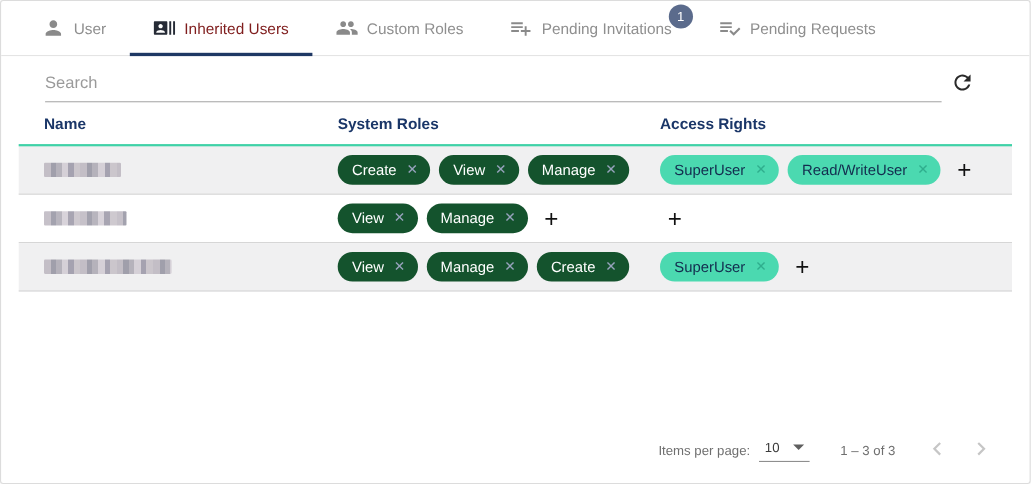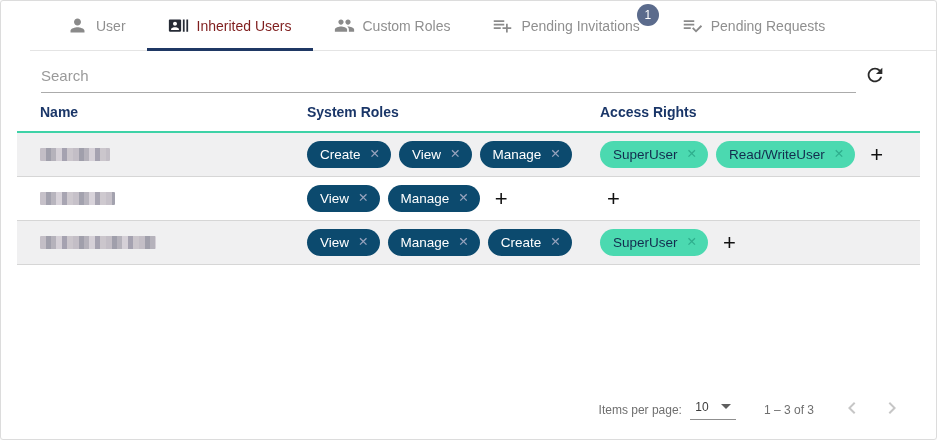--- a/index.html
+++ b/index.html
@@ -1,20 +1,20 @@
 <!DOCTYPE html>
 <html><head>
 <meta charset="utf-8">
 <style>
   * { box-sizing: border-box; margin: 0; padding: 0; }
   html,body { width: 937px; height: 440px; background: #fafafa; font-family: "Liberation Sans", sans-serif; }
   .card { position: absolute; inset: 0; background: #fff; border: 1px solid #dcdcdc; border-radius: 3px; overflow: hidden; }
 
   
-  .tabbar { display: flex; height: 50px; border-bottom: 1px solid #e4e4e4; padding-left: 16px; margin-left: 29px; }
+  .tabbar { display: flex; height: 50px; border-bottom: 1px solid #e4e4e4; padding-left: 16px; }
   .tab { position: relative; display: flex; align-items: center; justify-content: center; gap: 8px;
          padding: 0 21px; color: #8f8f8f; font-size: 14px; cursor: pointer; white-space: nowrap; }
   .tab .ticon { display: flex; }
   .tab .ticon svg { width: 21px; height: 21px; fill: #8a8a8a; }
   .tab.active { color: #7f1d1d; }
   .tab.active .ticon svg { fill: #262b36; }
   .tab.active::after { content: ''; position: absolute; left: 0; right: 0; bottom: -1px; height: 3px; background: #1f3864; }
   .badge { position: absolute; top: 3px; right: 2px; width: 22px; height: 22px; border-radius: 50%;
            background: #5b6b8c; color: #fff; font-size: 12px; display: flex; align-items: center; justify-content: center; z-index: 2; }
 
@@ -31,21 +31,21 @@
            height: 38px; align-items: center; color: #1a3668; font-weight: bold; font-size: 14px; }
   .row { display: grid; grid-template-columns: 267px 293px 1fr; margin: 0 16px; padding-left: 23px;
          height: 44px; align-items: center; border-bottom: 1px solid #d6d6d6; }
   .row.shaded { background: #f0f0f1; }
   .row.highlighted { border-top: 2px solid #3ed2a7; height: 46px; }
   .masked-name { height: 13px; border-radius: 1px; filter: blur(0.6px); opacity: .8;
     background: repeating-linear-gradient(90deg,#b9b2bc 0 6px,#8d8b9a 6px 11px,#a7a3ae 11px 16px,#cfc9d1 16px 22px,#938fa0 22px 27px,#c2bcc4 27px 33px); }
   .cell-chips { display: flex; align-items: center; gap: 8px; }
   .chip { display: inline-flex; align-items: center; gap: 9px; height: 27px; border-radius: 14px;
           padding: 0 11px 0 13px; font-size: 13.5px; cursor: default; }
-  .chip.navy { background: #0c4a6e; color: #fff; justify-content: space-between; }
+  .chip.navy { background: #14532d; color: #fff; justify-content: space-between; }
   .chip.teal { background: #4bd9b0; color: #132c4e; }
   .chip-remove { font-size: 12.5px; line-height: 1; cursor: pointer; }
   .chip.navy .chip-remove { color: #97a3bd; }
   .chip.teal .chip-remove { color: #2fae8d; }
   .add-btn { background: none; border: none; font-size: 22px; font-weight: 500; color: #111;
              cursor: pointer; margin-left: 5px; line-height: 1; padding: 0 2px; font-family: inherit; }
 
   
   .paginator { position: absolute; right: 32px; bottom: 16px; display: flex; align-items: center;
                font-size: 12px; color: #6f6f6f; }

